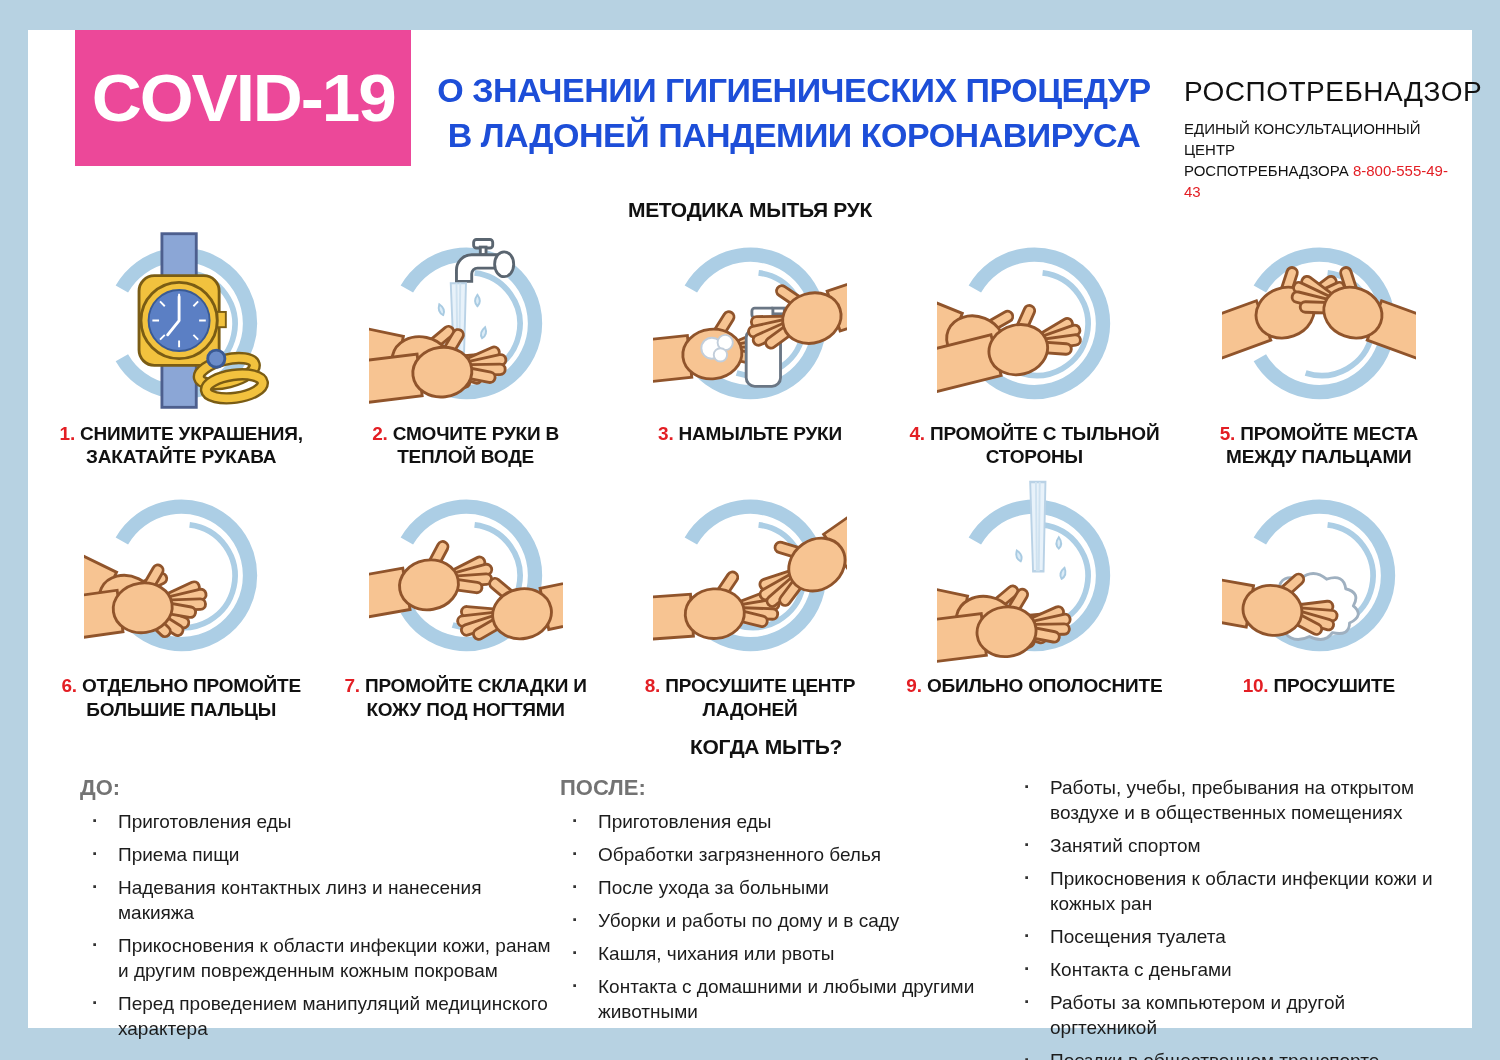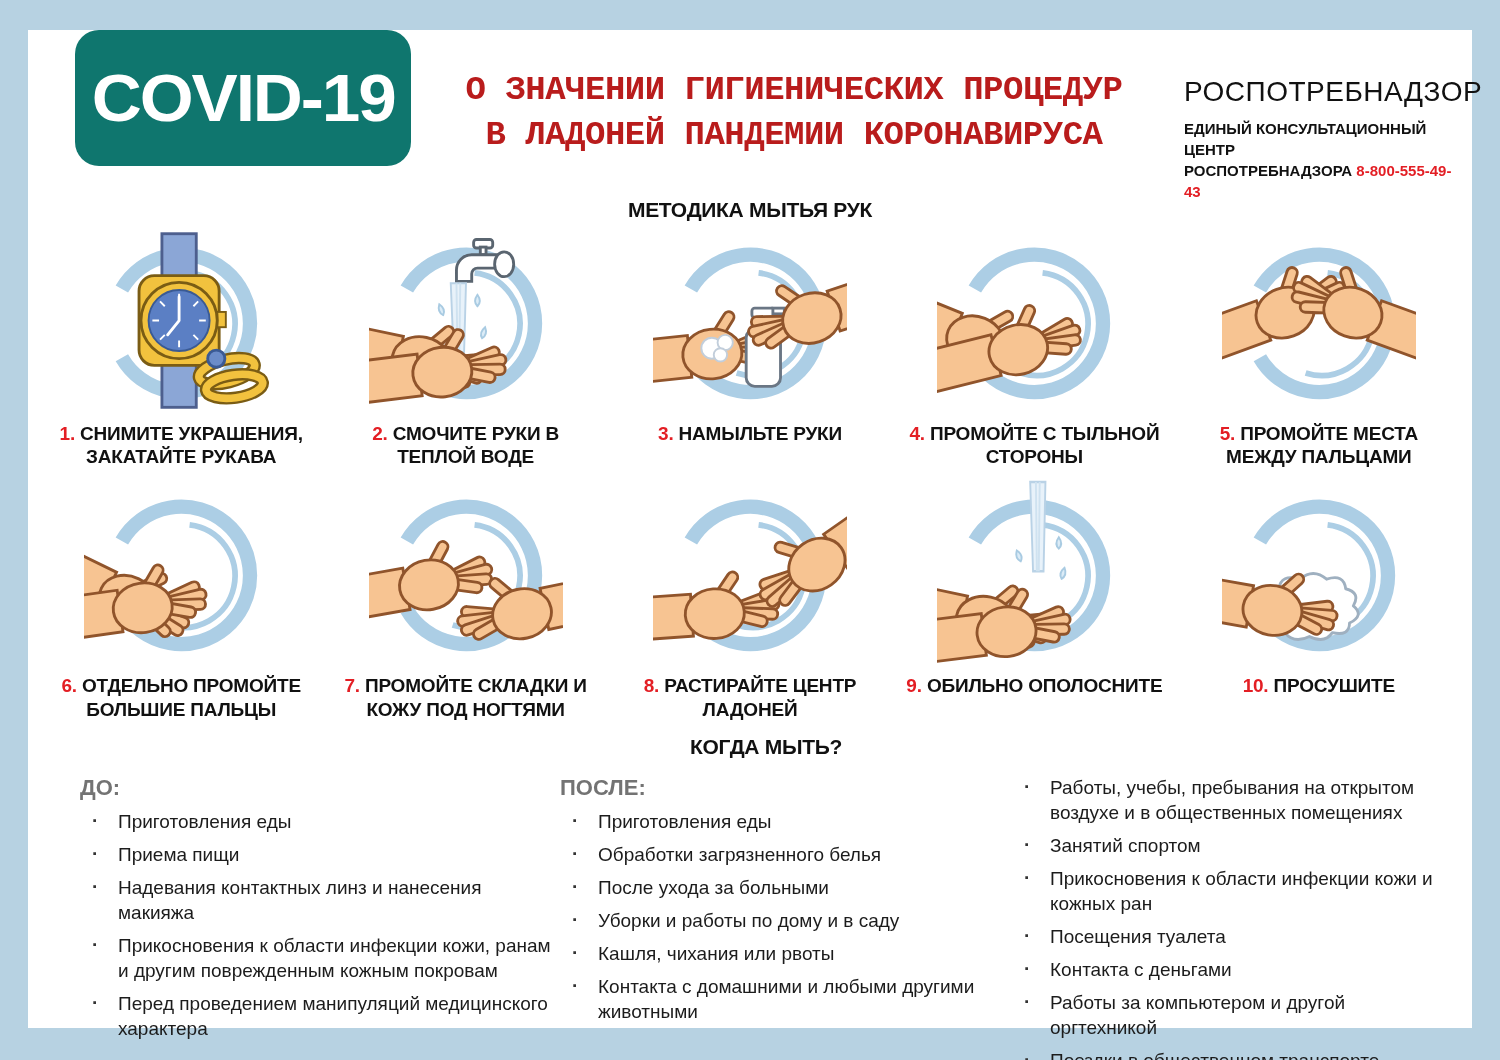--- a/index.html
+++ b/index.html
@@ -12,35 +12,34 @@
     overflow:hidden;
   }
   .page{
     position:absolute;left:28px;top:30px;width:1444px;height:998px;
     background:#ffffff;
   }
   
   .header{position:relative;height:168px;}
   .badge{
     position:absolute;left:47px;top:0;width:336px;height:136px;
-    background:#0f766e;color:#ffffff;
+    background:#ec4899;color:#ffffff;
     display:flex;align-items:center;justify-content:center;
     font-size:66px;font-weight:800;letter-spacing:-2px;
     transform-origin:center;
-    border-radius:24px;
   }
   .badge span{display:inline-block;transform:scaleX(1.05);}
   .title{
     position:absolute;left:398px;top:38px;width:736px;
-    text-align:center;color:#b91c1c;font-weight:800;
-    font-size:34px;line-height:1.32;letter-spacing:-0.5px;font-family:Liberation Mono, monospace;
+    text-align:center;color:#1d4ed8;font-weight:800;
+    font-size:34px;line-height:1.32;letter-spacing:-0.5px;
   }
   .org{position:absolute;right:10px;top:46px;width:278px;}
   .org-name{font-size:28px;font-weight:400;color:#111;margin-bottom:10px;letter-spacing:0.5px;}
-  .org-sub{font-size:15px;font-weight:700;line-height:1.4;color:#111;}
+  .org-sub{font-size:15px;font-weight:400;line-height:1.4;color:#111;}
   .phone{color:#e31e24;}
   
   .section-title{
     text-align:center;font-size:21px;font-weight:800;letter-spacing:-0.3px;color:#111;
   }
   .steps{
     display:grid;grid-template-columns:repeat(5,1fr);
     column-gap:6px;row-gap:12px;
     padding:6px 14px 0 14px;
   }
@@ -251,21 +250,21 @@
     <div class="step">
       <svg viewBox="0 0 200 195">
         <use href="#swirl"></use>
         <use href="#hand" transform="translate(6,98) rotate(-4)"></use>
         <g transform="translate(188,20) scale(-1,1)">
           <use href="#hand" transform="rotate(35)"></use>
         </g>
       </svg>
       <div class="step-label">
         <span class="step-num">8.</span>
-        <span>РАСТИРАЙТЕ ЦЕНТР ЛАДОНЕЙ</span>
+        <span>ПРОСУШИТЕ ЦЕНТР ЛАДОНЕЙ</span>
       </div>
     </div>
 
     <div class="step">
       <svg viewBox="0 0 200 195">
         <use href="#swirl"></use>
         <use href="#stream" transform="translate(104,2) scale(1,1.3)"></use>
         <use href="#drop" transform="translate(126,60)"></use>
         <use href="#drop" transform="translate(82,74) rotate(-20)"></use>
         <use href="#drop" transform="translate(132,92) rotate(15)"></use>

